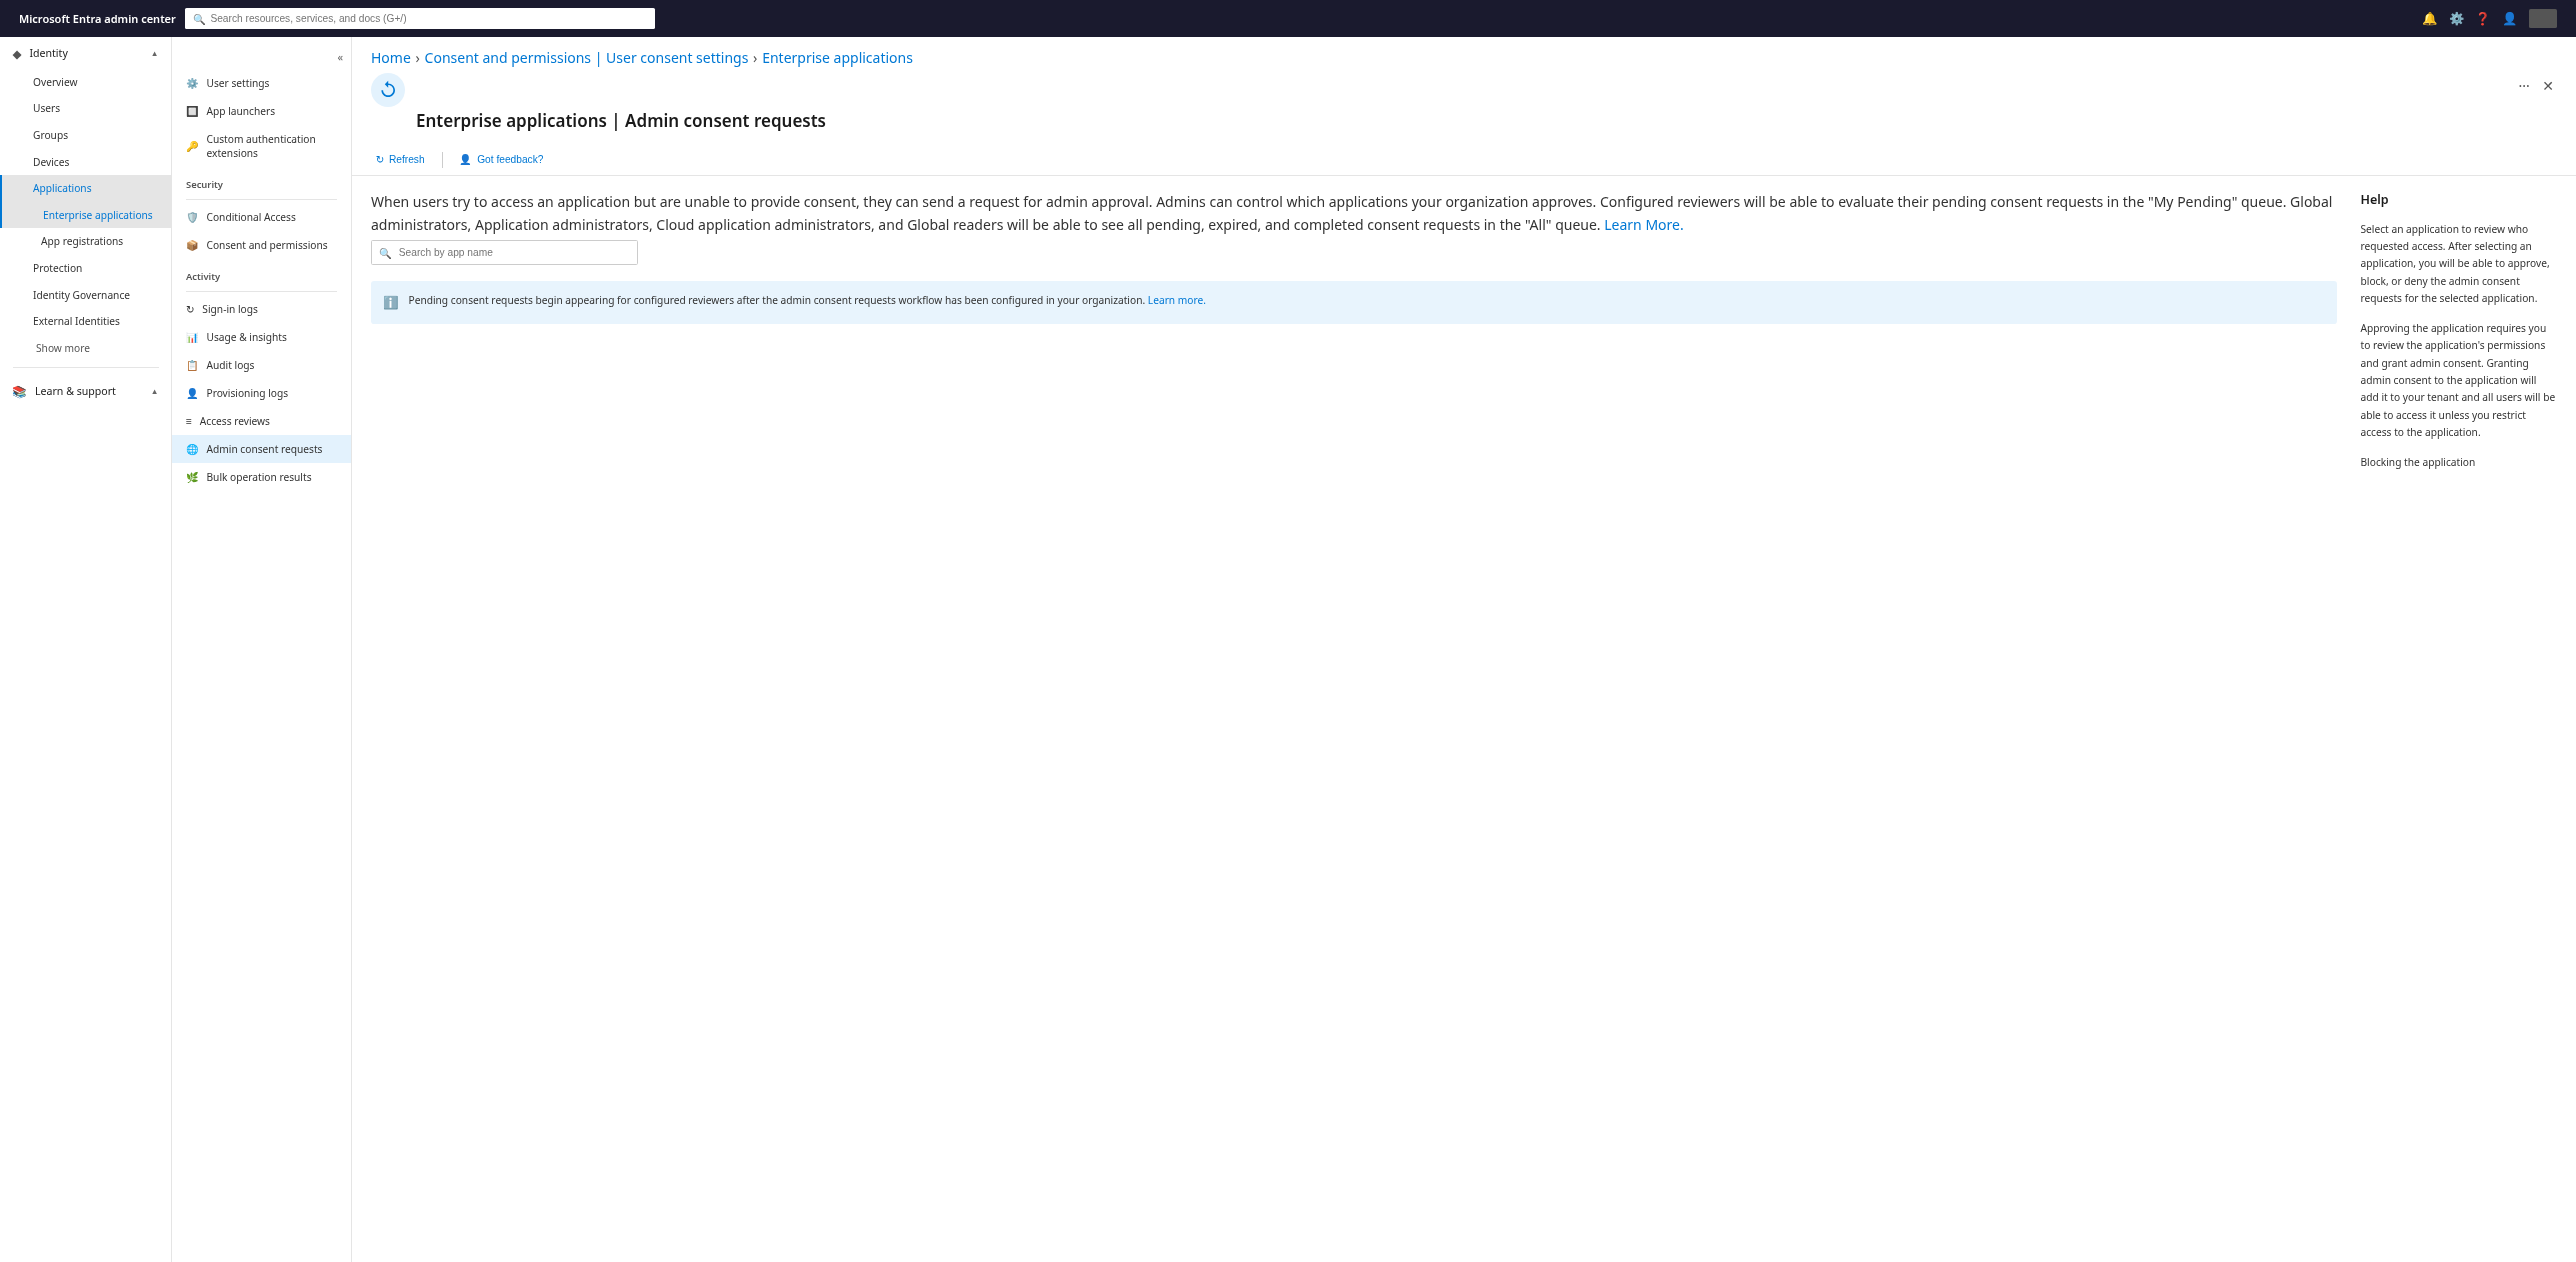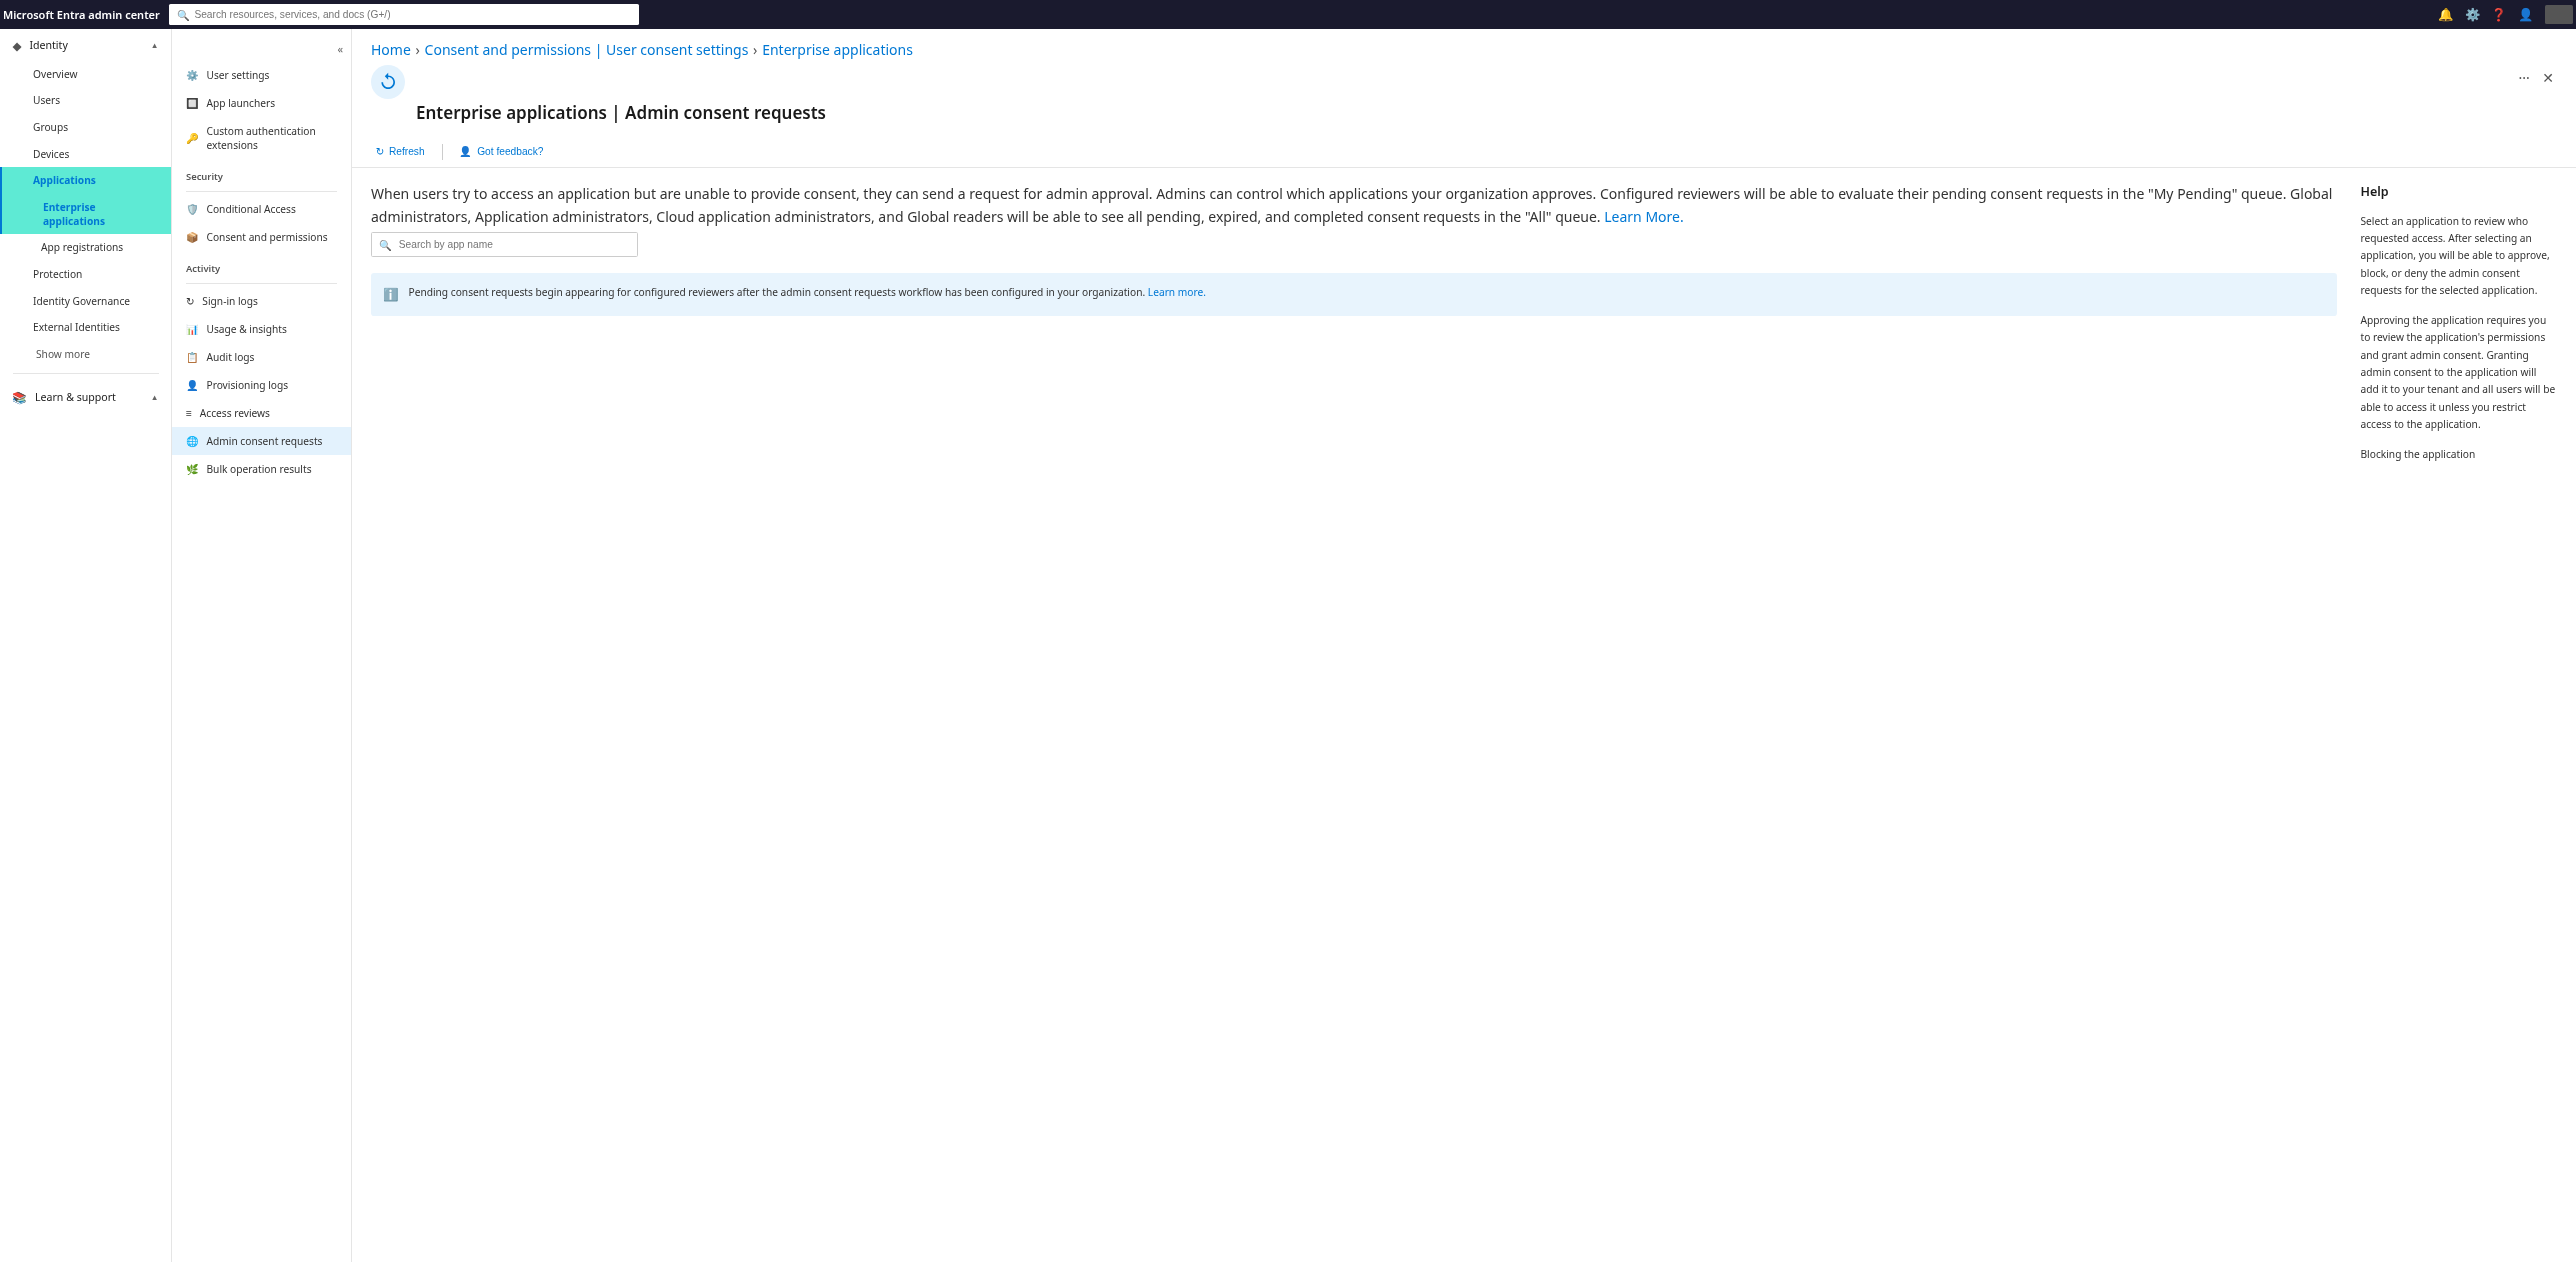--- a/index.html
+++ b/index.html
@@ -1,20 +1,20 @@
 <!DOCTYPE html>
 <html style="font-size:12.5px"><head>
   <meta charset="utf-8">
   <style>
     * { box-sizing: border-box; margin: 0; padding: 0; }
     body { font-family: 'Segoe UI', system-ui, sans-serif; font-size: 11px; background: #fff; display: flex; flex-direction: column; height: 100vh; overflow: hidden; }
 
     
     .topbar {
-      display: flex; align-items: center; background: #1a1a2e; height: 29px; padding: 0 3px; gap: 9.4px; flex-shrink: 0;
+      display: flex; align-items: center; background: #1a1a2e; height: 37px; padding: 0 19px; gap: 9.4px; flex-shrink: 0;
     }
     .topbar-logo {
       color: #fff; font-weight: 600; font-size: 11px; white-space: nowrap;
     }
     .topbar-search {
       flex: 1; max-width: 470px; display: flex; align-items: center; background: #fff; border-radius: 1.6px; padding: 3.1px 7.8px; gap: 4.7px;
     }
     .topbar-search input {
       border: none; outline: none; font-size: 10.2px; width: 100%; background: transparent; color: #333;
     }
@@ -34,21 +34,21 @@
     }
     .sidebar-section-item {
       display: flex; align-items: center; justify-content: space-between; padding: 7.8px 12.5px; cursor: pointer; font-size: 10.6px; color: #1a1a1a;
     }
     .sidebar-section-item .item-left { display: flex; align-items: center; gap: 7.8px; }
     .sidebar-item-icon { font-size: 11.8px; color: #555; }
     .sidebar-chevron { font-size: 7.8px; color: #666; }
     .sidebar-child-item {
       padding: 6.3px 12.5px 6.3px 33px; cursor: pointer; font-size: 10.2px; color: #333;
     }
-    .sidebar-child-item.active { background: #5eead4; border-left: 2.4px solid #0078d4; color: #0078d4; font-weight: 700; padding-left: 31px; }
+    .sidebar-child-item.active { background: #e5e5e5; border-left: 2.4px solid #0078d4; color: #0078d4; font-weight: 400; padding-left: 31px; }
 
     
     .sub-sidebar {
       width: 180px; background: #fff; border-right: 0.8px solid #e5e5e5; overflow-y: auto; flex-shrink: 0; padding: 7.8px 0;
     }
     .sub-sidebar-item {
       display: flex; align-items: center; gap: 7.8px; padding: 7px 14px; cursor: pointer; font-size: 10.2px; color: #333;
     }
     .sub-sidebar-item.active { background: #e3f2fd; }
     .sub-sidebar-section-label {

